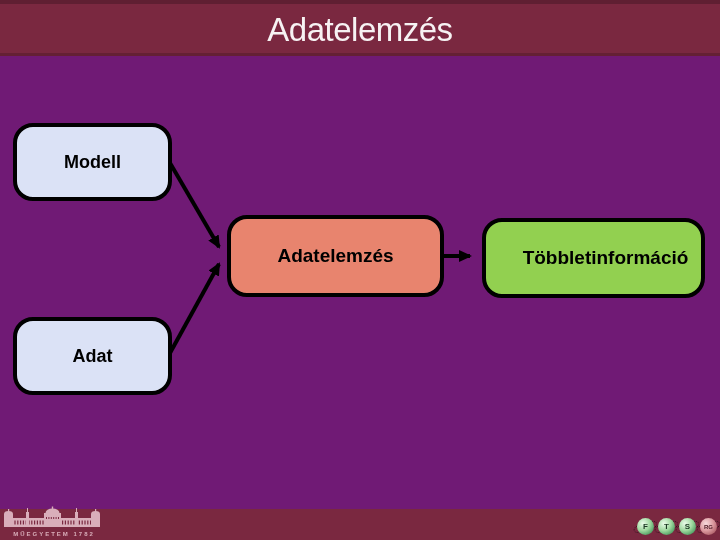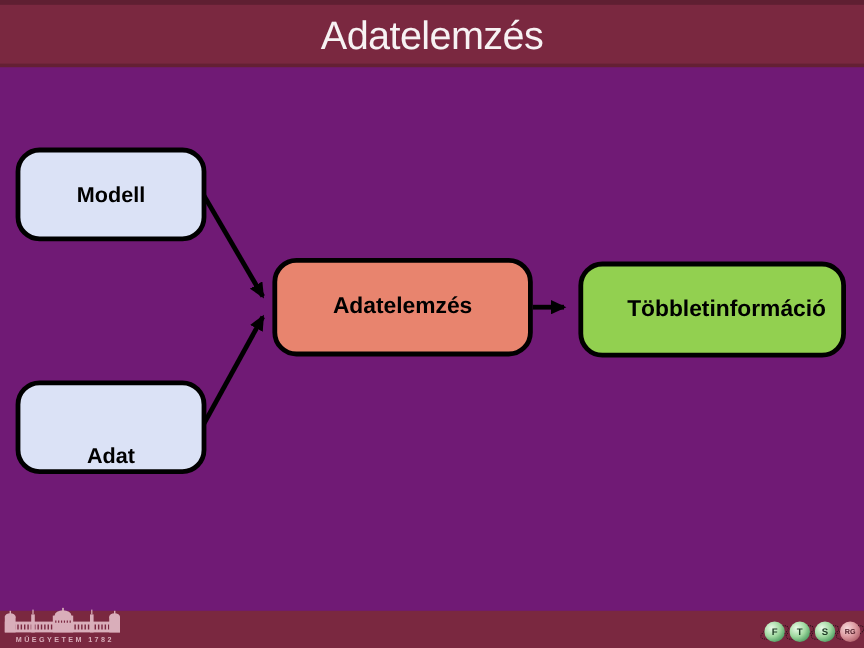--- a/index.html
+++ b/index.html
@@ -86,21 +86,21 @@
 
       <line x1="170" y1="297" x2="219" y2="208" stroke="#000" stroke-width="4" marker-end="url(#arrowhead)"></line>
 
       <line x1="444" y1="200" x2="470" y2="200" stroke="#000" stroke-width="4" marker-end="url(#arrowhead)"></line>
     </svg>
 
     <div class="node node-modell" style="background: rgb(219, 226, 246);">
       <span>Modell</span>
     </div>
 
-    <div class="node node-adat" style="background: rgb(219, 226, 246); align-items: flex-end;">
+    <div class="node node-adat" style="background: rgb(219, 226, 246);">
       <span>Adat</span>
     </div>
 
     <div class="node node-adatelemzes" style="background: rgb(232, 132, 110);">
       <span>Adatelemzés</span>
     </div>
 
     <div class="node node-tobbletinformacio" style="background: rgb(146, 208, 80); padding-left: 24px;">
       <span>Többletinformáció</span>
     </div>

